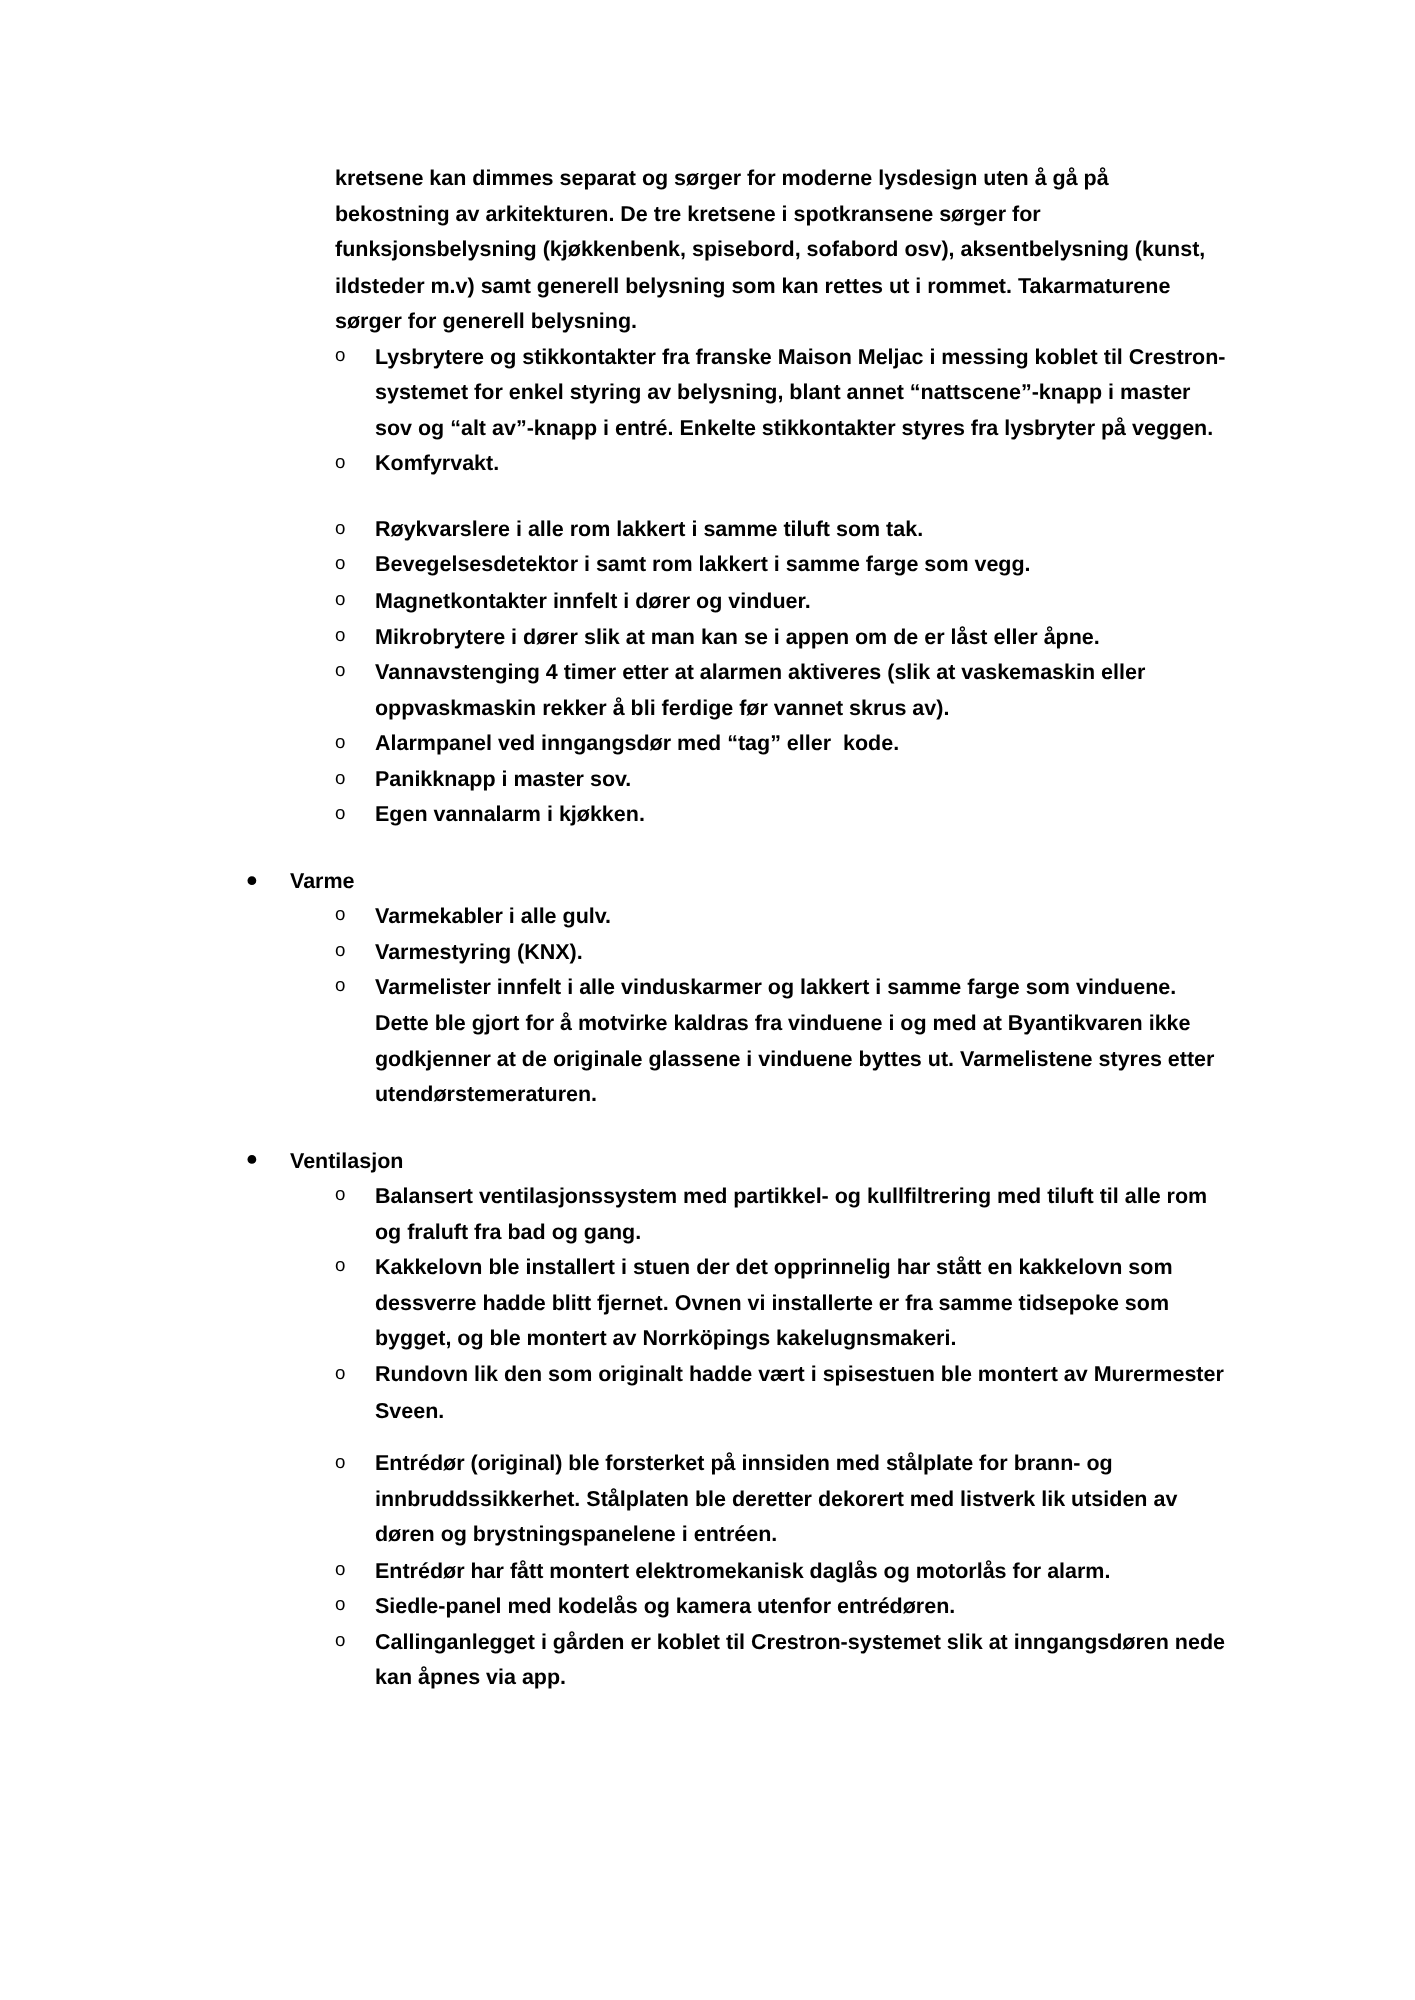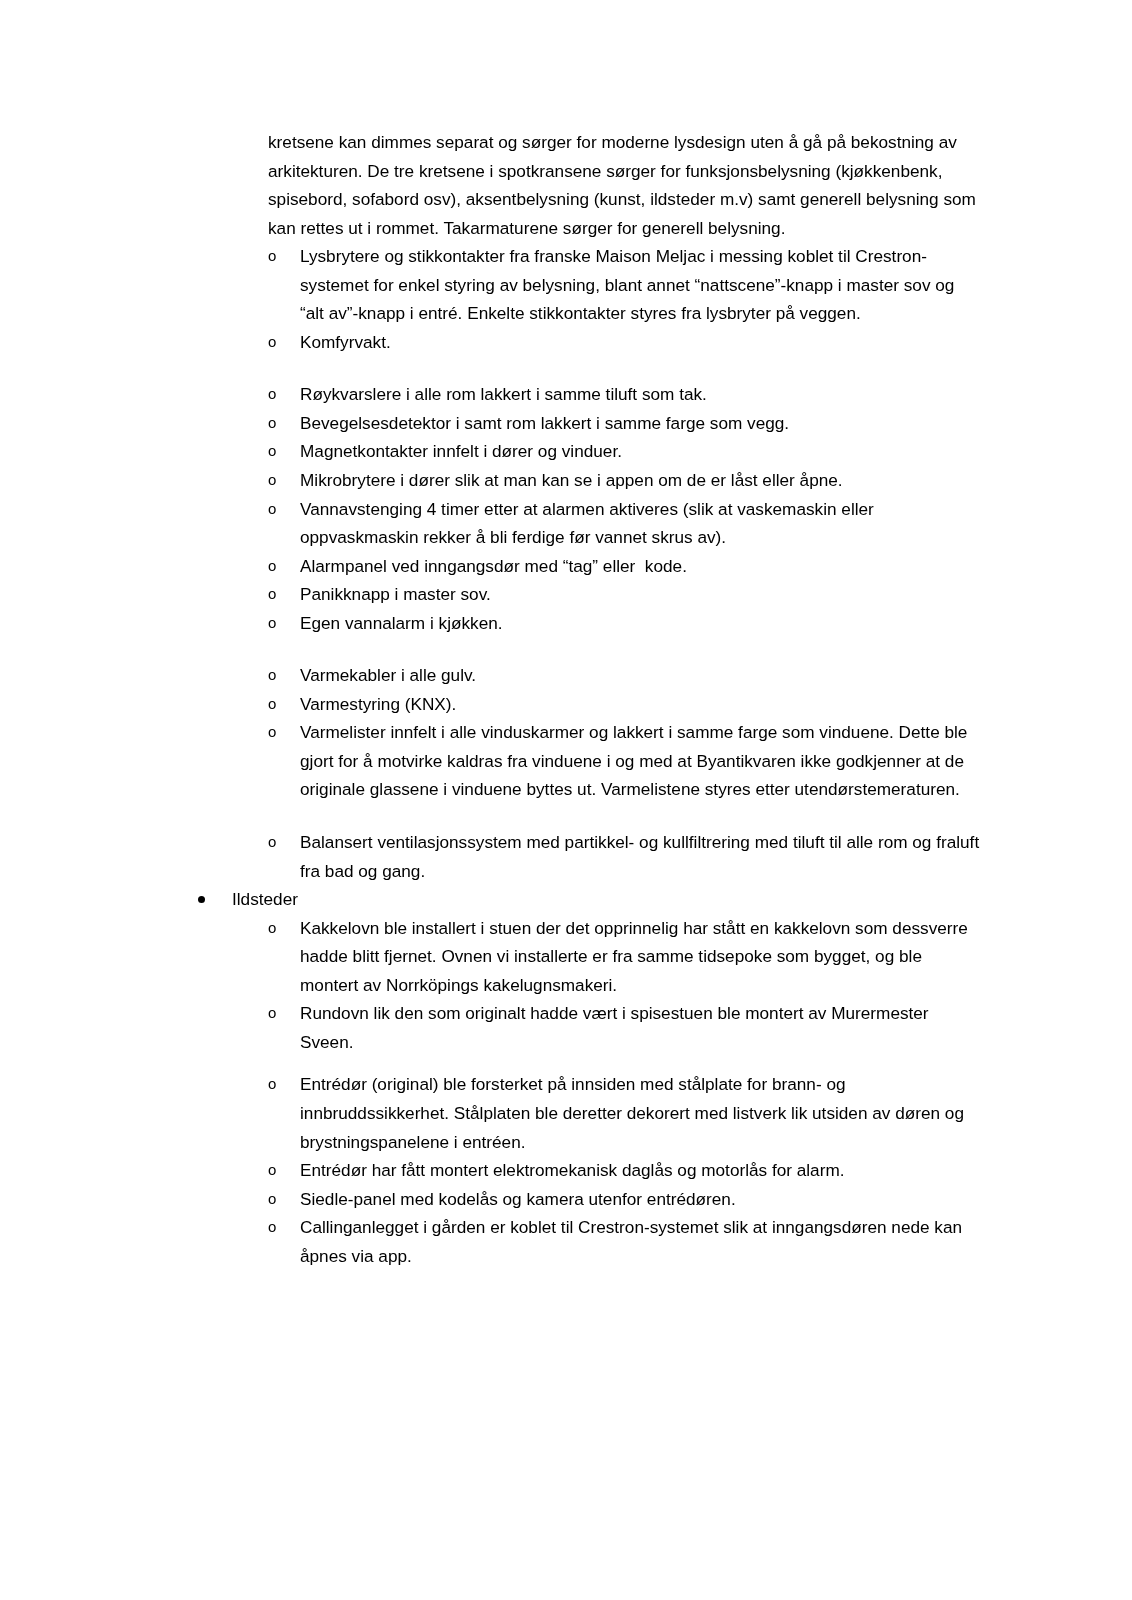--- a/index.html
+++ b/index.html
@@ -61,20 +61,21 @@
     font-size: 15px;
     line-height: 1.86;
     color: #000;
   }
   .group-gap {
     height: 24px;
   }
   .txt {
     display: block;
     white-space: pre-wrap;
+    font-weight: bold;
   }
 </style>
 </head>
 <body>
 
 <div class="page">
   <div class="doc">
 
     <p class="cont-para">
       <span class="txt">kretsene kan dimmes separat og sørger for moderne lysdesign uten å gå på bekostning av arkitekturen. De tre kretsene i spotkransene sørger for funksjonsbelysning (kjøkkenbenk, spisebord, sofabord osv), aksentbelysning (kunst, ildsteder m.v) samt generell belysning som kan rettes ut i rommet. Takarmaturene sørger for generell belysning.</span>
@@ -120,44 +121,48 @@
       <span class="bullet-o">o</span>
       <span class="txt">Panikknapp i master sov.</span>
     </div>
     <div class="lvl2">
       <span class="bullet-o">o</span>
       <span class="txt">Egen vannalarm i kjøkken.</span>
     </div>
 
     <div class="group-gap"></div>
 
+    <div class="lvl1">
+      <span class="bullet"></span>
+      <span class="txt">Varme</span>
+    </div>
     <div class="lvl2">
       <span class="bullet-o">o</span>
       <span class="txt">Varmekabler i alle gulv.</span>
     </div>
     <div class="lvl2">
       <span class="bullet-o">o</span>
       <span class="txt">Varmestyring (KNX).</span>
     </div>
     <div class="lvl2">
       <span class="bullet-o">o</span>
       <span class="txt">Varmelister innfelt i alle vinduskarmer og lakkert i samme farge som vinduene. Dette ble gjort for å motvirke kaldras fra vinduene i og med at Byantikvaren ikke godkjenner at de originale glassene i vinduene byttes ut. Varmelistene styres etter utendørstemeraturen.</span>
     </div>
 
     <div class="group-gap"></div>
 
+    <div class="lvl1">
+      <span class="bullet"></span>
+      <span class="txt">Ventilasjon</span>
+    </div>
     <div class="lvl2">
       <span class="bullet-o">o</span>
       <span class="txt">Balansert ventilasjonssystem med partikkel- og kullfiltrering med tiluft til alle rom og fraluft fra bad og gang.</span>
     </div>
 
-    <div class="lvl1">
-      <span class="bullet"></span>
-      <span class="txt">Ildsteder</span>
-    </div>
     <div class="lvl2">
       <span class="bullet-o">o</span>
       <span class="txt">Kakkelovn ble installert i stuen der det opprinnelig har stått en kakkelovn som dessverre hadde blitt fjernet. Ovnen vi installerte er fra samme tidsepoke som bygget, og ble montert av Norrköpings kakelugnsmakeri.</span>
     </div>
     <div class="lvl2">
       <span class="bullet-o">o</span>
       <span class="txt">Rundovn lik den som originalt hadde vært i spisestuen ble montert av Murermester Sveen.</span>
     </div>
 
     <div style="height:14px"></div>

